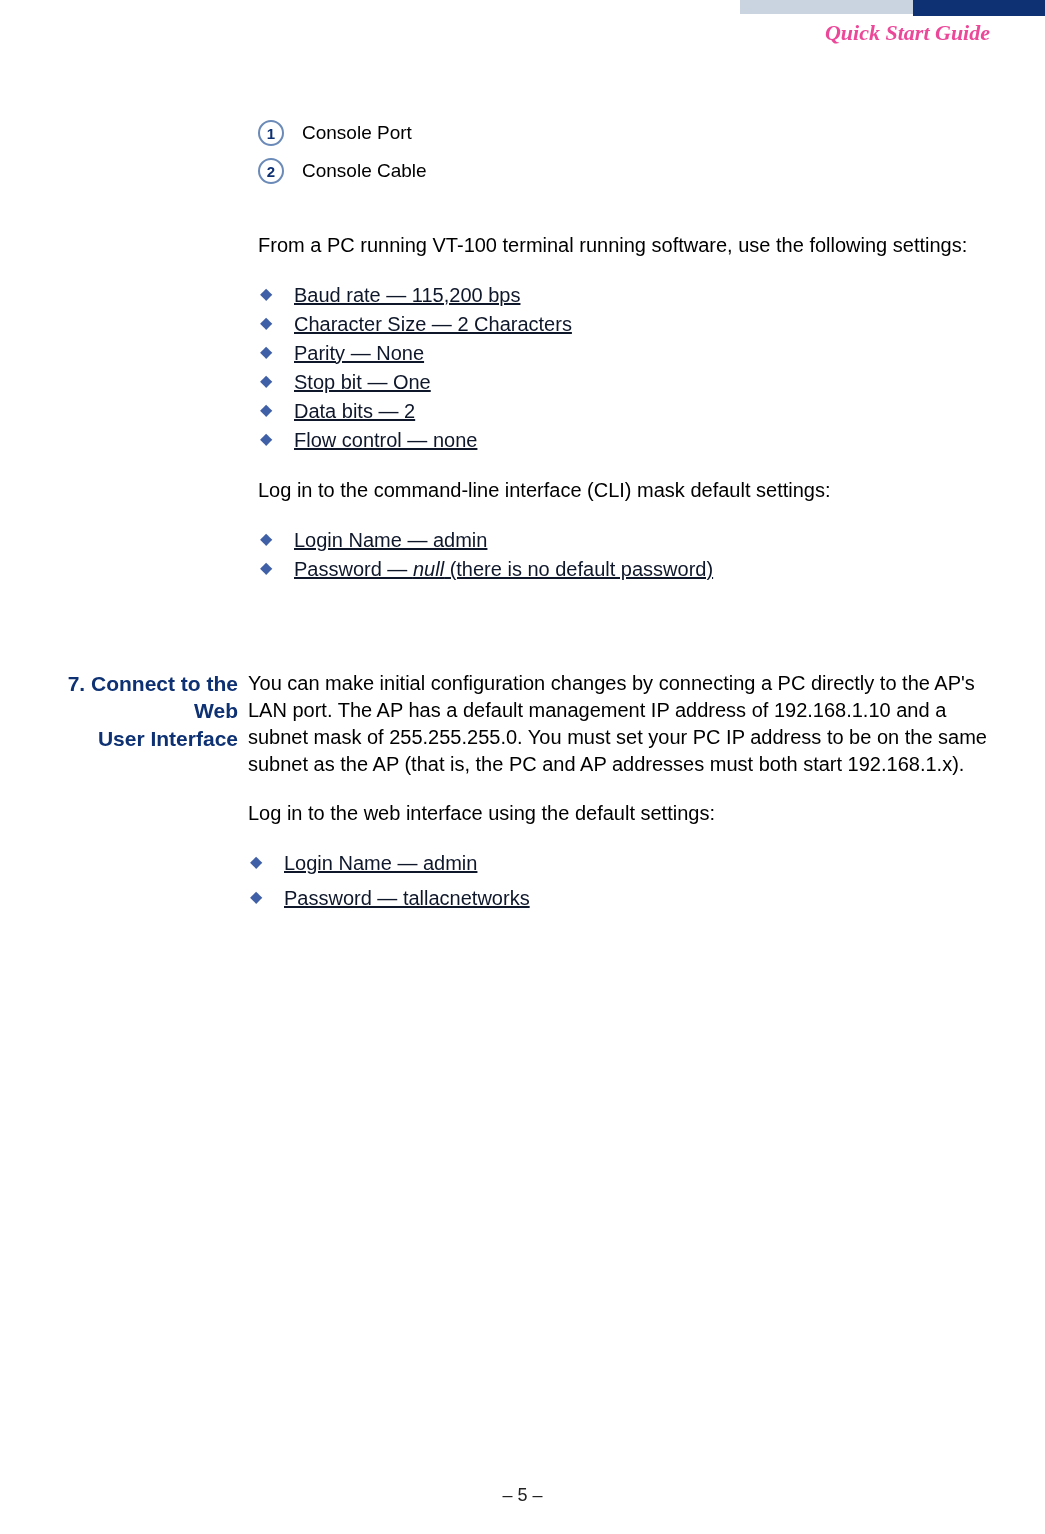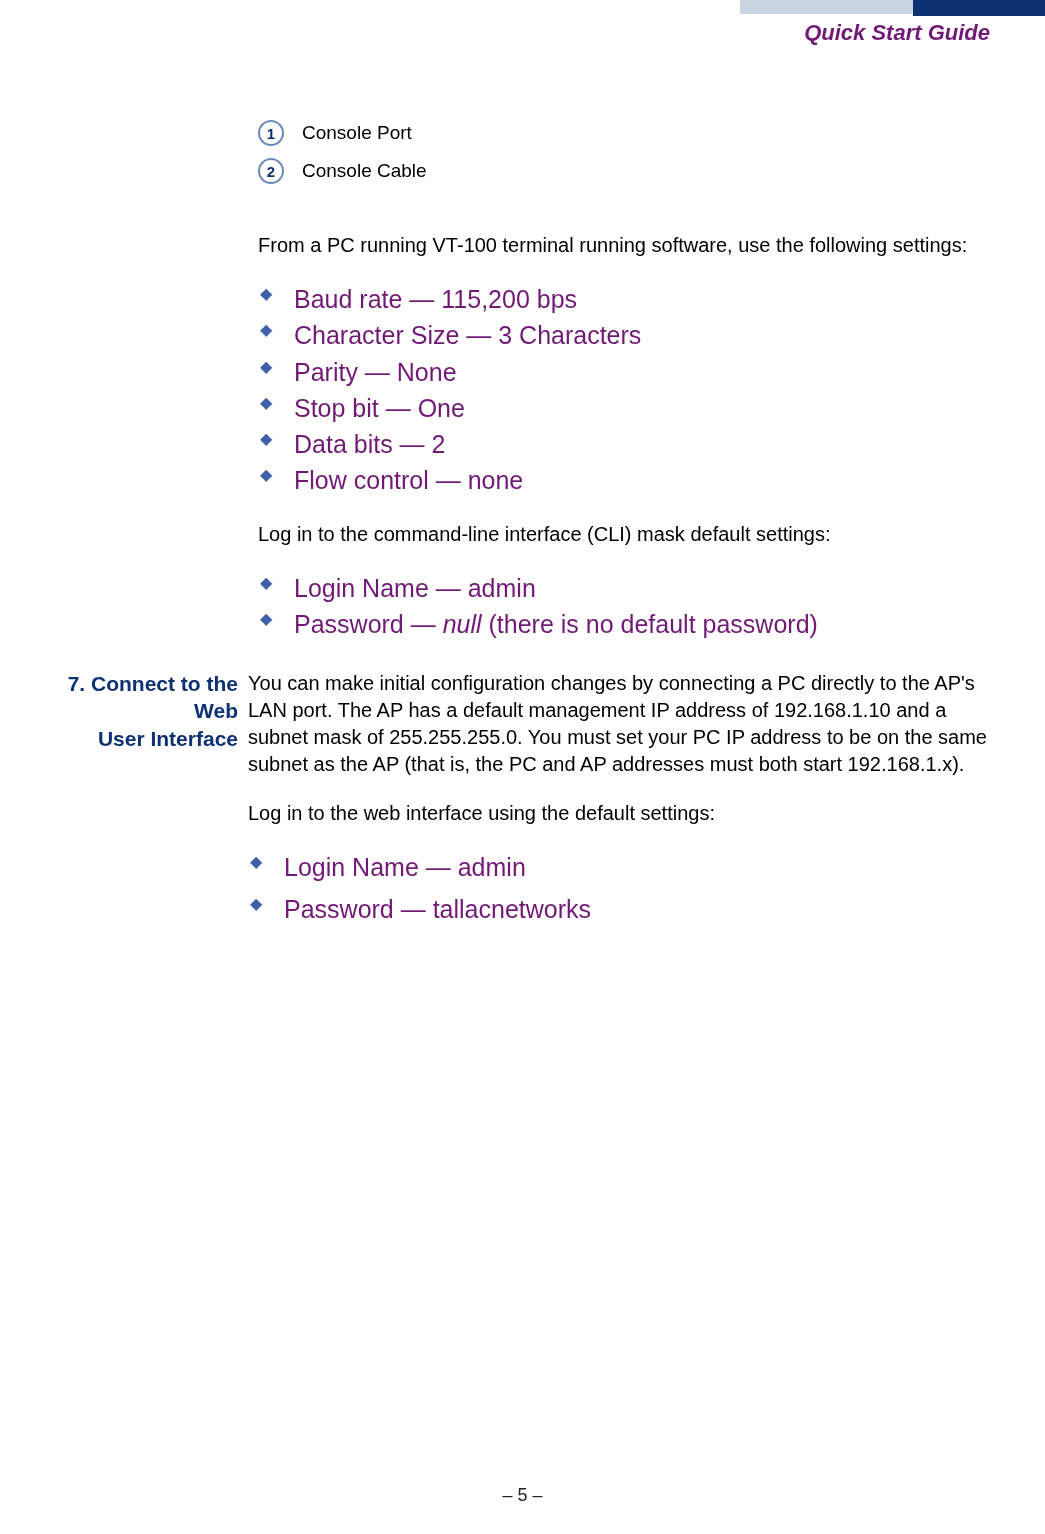--- a/index.html
+++ b/index.html
@@ -24,24 +24,25 @@
       right: 0;
       top: 0;
       width: 132px;
       height: 16px;
       background: #0e3173;
     }
     .header-title {
       position: absolute;
       right: 55px;
       top: 20px;
-      color: #701a75;
+      color: #ec4899;
       font-size: 22px;
       font-weight: 700;
       font-style: italic;
+      font-family: Liberation Serif, serif;
     }
     .content {
       position: absolute;
       left: 258px;
       top: 120px;
       right: 55px;
     }
     .legend { margin-bottom: 48px; }
     .legend-row {
       display: flex;
@@ -70,25 +71,26 @@
       color: #000;
       line-height: 1.35;
       margin-bottom: 22px;
     }
     ul.dlist {
       list-style: none;
       margin-bottom: 22px;
       margin-left: 2px;
     }
     ul.dlist li {
-      font-size: 25px;
-      color: #701a75;
+      font-size: 20px;
+      color: #0f172a;
       line-height: 1.45;
       position: relative;
       padding-left: 34px;
+      text-decoration: underline;
     }
     ul.dlist li::before {
       content: "◆";
       position: absolute;
       left: 0;
       top: 1px;
       font-size: 16px;
       color: #3f5fa6;
     }
     .italic { font-style: italic; }
@@ -138,21 +140,21 @@
     <div class="legend-row">
       <span class="circle">2</span>
       <span class="legend-text">Console Cable</span>
     </div>
   </div>
 
   <p class="para">From a PC running VT-100 terminal running software, use the following settings:</p>
 
   <ul class="dlist">
     <li>Baud rate — 115,200 bps</li>
-    <li>Character Size — 3 Characters</li>
+    <li>Character Size — 2 Characters</li>
     <li>Parity — None</li>
     <li>Stop bit — One</li>
     <li>Data bits — 2</li>
     <li>Flow control — none</li>
   </ul>
 
   <p class="para">Log in to the command-line interface (CLI) mask default settings:</p>
 
   <ul class="dlist">
     <li>Login Name — admin</li>

